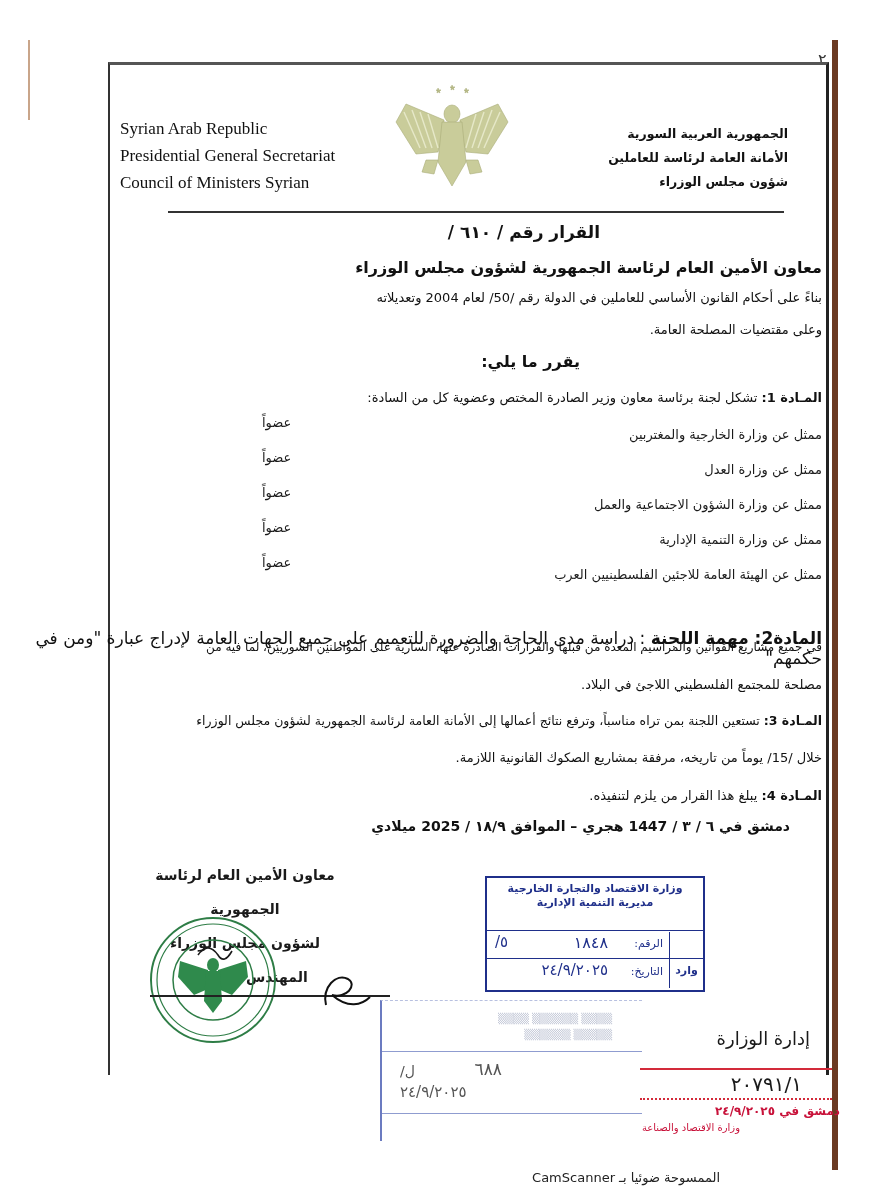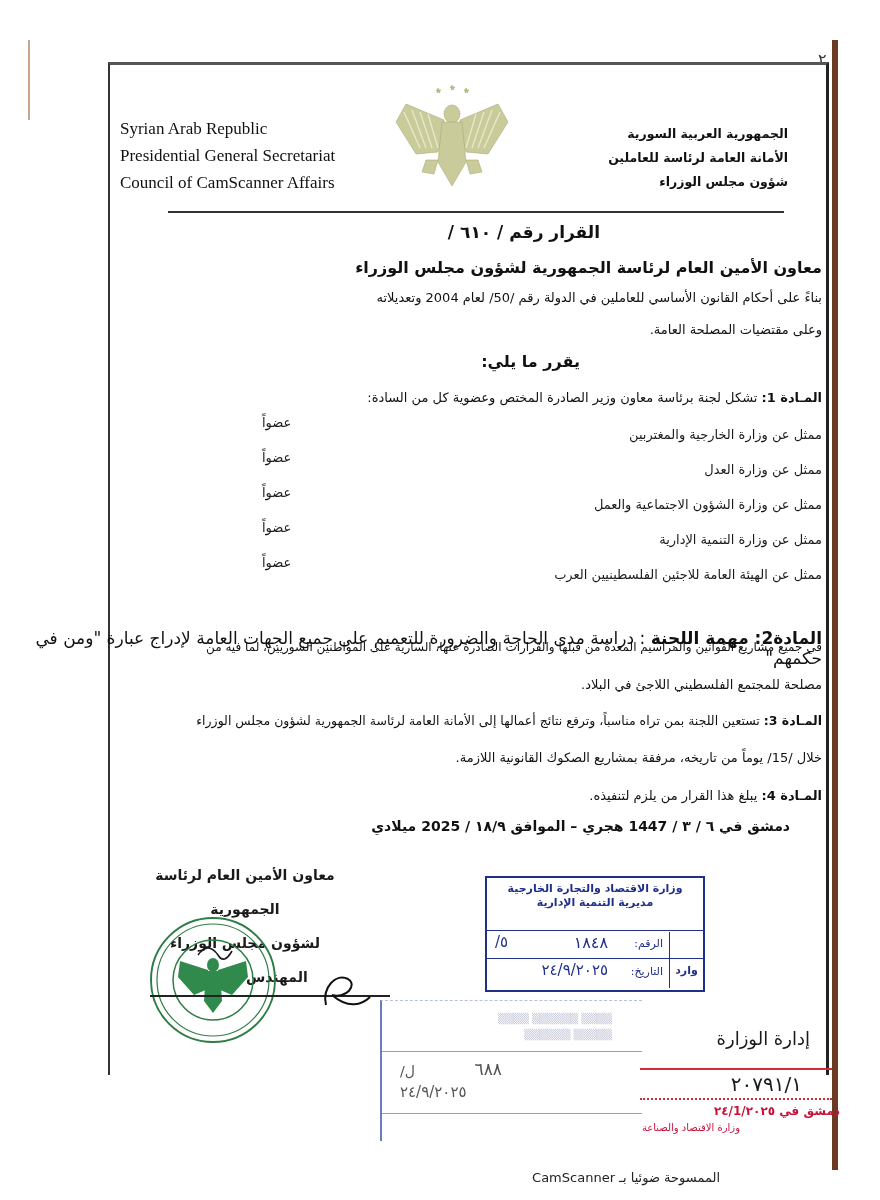--- a/index.html
+++ b/index.html
@@ -40,21 +40,21 @@
 <body>
 
 <div class="left-edge"></div>
 <div class="right-edge"></div>
 <div class="corner-mark">٢</div>
 <div class="frame"></div>
 
 <div class="hdr-en">
   <div>Syrian Arab Republic</div>
   <div>Presidential General Secretariat</div>
-  <div>Council of CamScanner Affairs</div>
+  <div>Council of Ministers Syrian</div>
 </div>
 
 <svg class="emblem" viewBox="0 0 132 110">
   <g fill="#c9cc9a" stroke="#a9ad78" stroke-width="0.6">
     <polygon points="52,6 54,11 50,8 55,8 51,11"></polygon>
     <polygon points="66,3 68,8 64,5 69,5 65,8"></polygon>
     <polygon points="80,6 82,11 78,8 83,8 79,11"></polygon>
     <ellipse cx="66" cy="32" rx="8" ry="9"></ellipse>
     <path d="M58,38 L20,22 L10,40 L30,72 L52,70 L58,48 Z"></path>
     <path d="M74,38 L112,22 L122,40 L102,72 L80,70 L74,48 Z"></path>
@@ -179,16 +179,16 @@
   <span style="position:absolute; right:140px; top:58px; font-size:17px;">٦٨٨</span>
   <span style="position:absolute; left:18px; top:62px; font-size:14px;">ل/</span>
   <span style="position:absolute; left:18px; top:82px; font-size:15px;">٢٤/٩/٢٠٢٥</span>
   <div style="position:absolute; left:0; top:112px; width:100%; border-top:1px solid #8f9cd0;"></div>
 </div>
 
 <div class="handwrite" style="right:70px; top:1028px; font-size:18px;">إدارة الوزارة</div>
 <div class="red-line" style="left:640px; top:1068px; width:192px;"></div>
 <div class="handwrite" style="right:78px; top:1072px; font-size:20px;">٢٠٧٩١/١</div>
 <div class="red-dots" style="left:640px; top:1098px; width:192px;"></div>
-<div style="position:absolute; right:40px; top:1104px; color:#c8123a; font-size:12px; font-weight:bold; direction:rtl;">دمشق في ٢٤/1/٢٠٢٥</div>
+<div style="position:absolute; right:40px; top:1104px; color:#c8123a; font-size:12px; font-weight:bold; direction:rtl;">دمشق في ٢٤/٩/٢٠٢٥</div>
 <div style="position:absolute; right:140px; top:1122px; color:#c8123a; font-size:10px; direction:rtl;">وزارة الاقتصاد والصناعة</div>
 
 <div class="footer">الممسوحة ضوئيا بـ CamScanner</div>
 
 </body></html>

